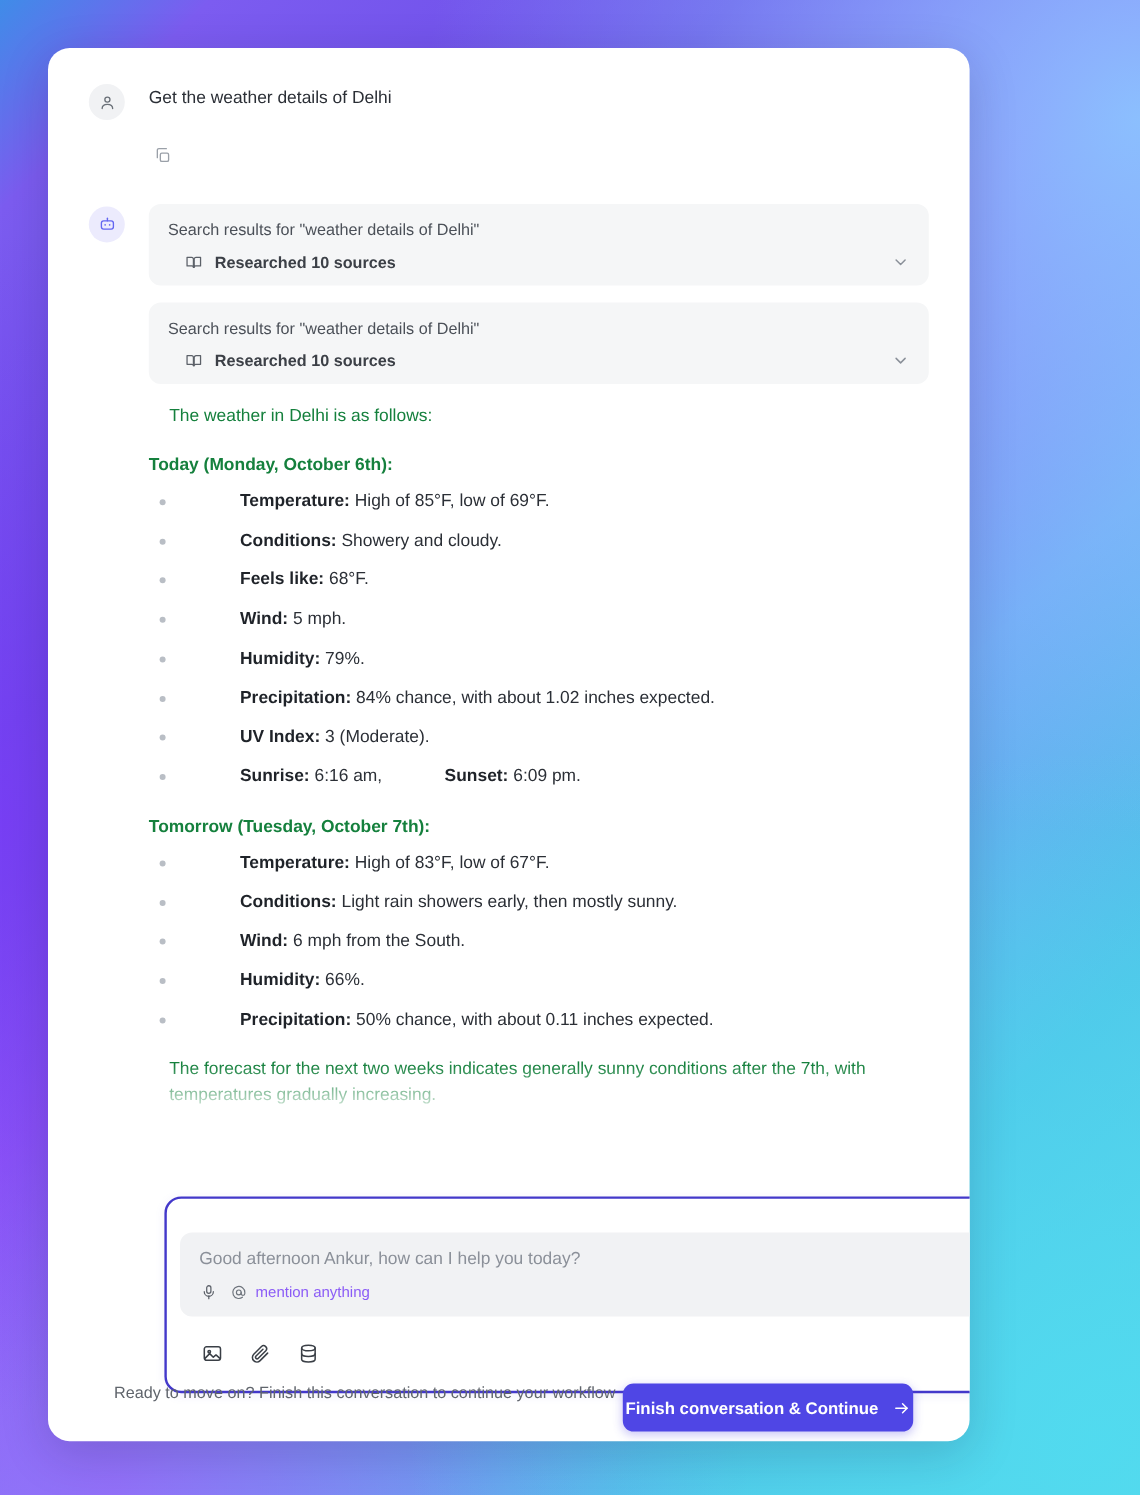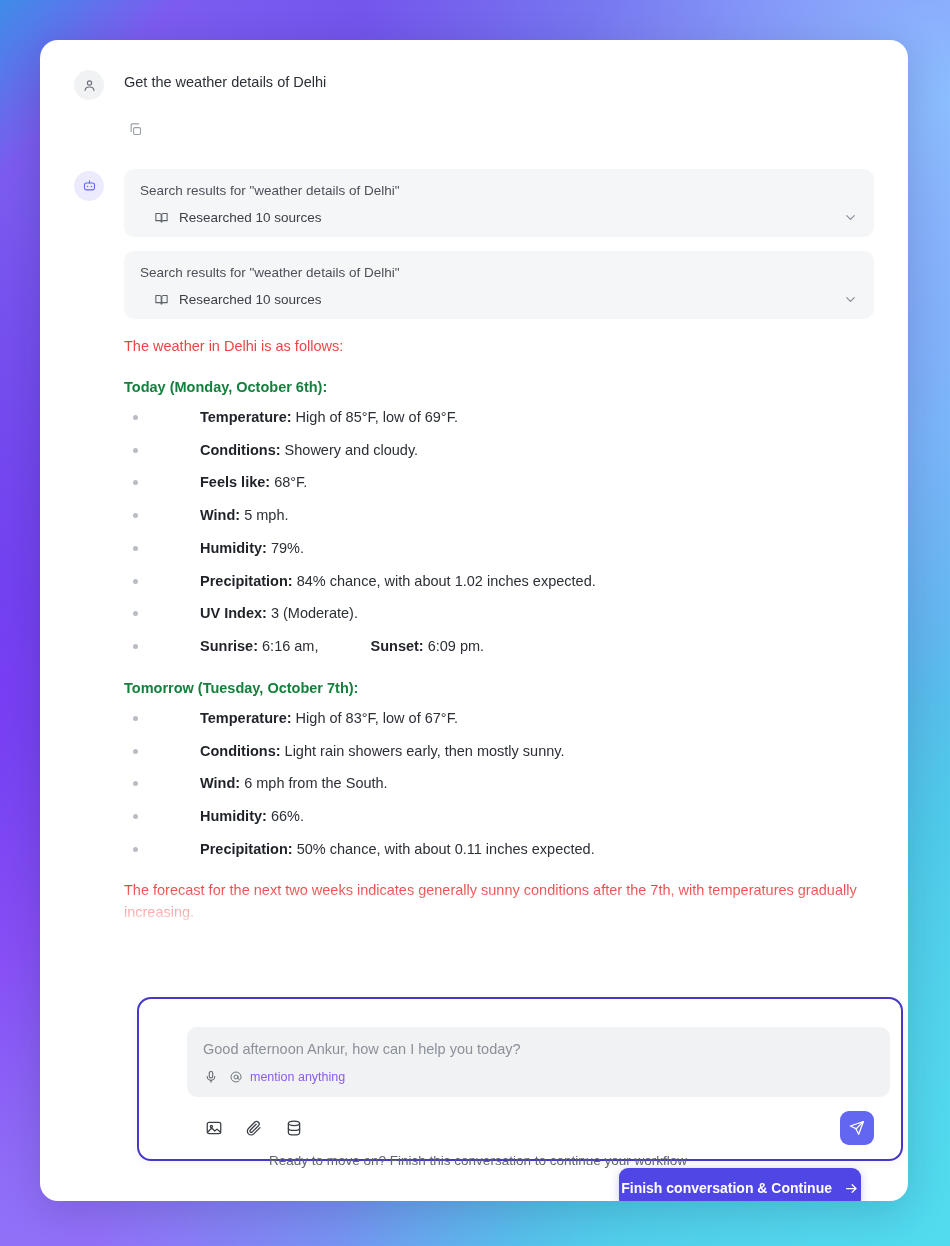--- a/index.html
+++ b/index.html
@@ -22,21 +22,21 @@
       radial-gradient(circle at 0% 55%, rgba(120,60,245,0.85) 0%, rgba(120,60,245,0) 42%),
       radial-gradient(circle at 100% 8%, rgba(140,200,255,0.9) 0%, rgba(140,200,255,0) 40%),
       radial-gradient(circle at 96% 96%, rgba(80,220,240,0.85) 0%, rgba(80,220,240,0) 38%),
       radial-gradient(circle at 10% 100%, rgba(160,90,250,0.7) 0%, rgba(160,90,250,0) 35%);
   }
 
   .app-card {
     position: absolute;
     left: 40px;
     top: 40px;
-    width: 868px;
+    width: 768px;
     height: 1161px;
     background: #ffffff;
     border-radius: 18px;
     box-shadow: 0 10px 40px rgba(20,20,60,0.18);
     overflow: hidden;
   }
 
   .chat-scroll {
     position: absolute;
     left: 0; right: 0; top: 0;
@@ -100,28 +100,29 @@
   .search-card .row {
     display: flex;
     align-items: center;
     gap: 10px;
     padding-left: 14px;
   }
   .search-card .row .label {
     font-size: 13.5px;
     color: #3c4047;
     flex: 1 1 auto;
+    font-weight: bold;
   }
   .chev { color: #8a9099; display:flex; }
 
   .para {
     font-size: 14.5px;
-    color: #ef4444;
+    color: #15803d;
     line-height: 1.55;
-    margin: 16px 0 0 0;
+    margin: 16px 0 0 17px;
   }
   .section-head {
     font-size: 14.5px;
     font-weight: bold;
     color: #15803d;
     margin: 22px 0 0 0;
   }
   ul.facts {
     list-style: none;
     margin: 12px 0 0 0;
@@ -161,21 +162,20 @@
   
   .composer {
     position: absolute;
     left: 97px;
     top: 957px;
     width: 766px;
     border: 2px solid #4338ca;
     border-radius: 14px;
     background: #ffffff;
     box-shadow: 0 2px 10px rgba(67,56,202,0.06);
-    padding-left: 37px;
   }
   .composer-inner { padding: 28px 11px 0 11px; }
   .input-box {
     background: #f1f2f4;
     border-radius: 10px;
     padding: 14px 16px 12px 16px;
   }
   .input-placeholder {
     font-size: 14.5px;
     color: #8b9099;
@@ -210,22 +210,21 @@
     cursor: pointer;
   }
 
   
   .footer {
     position: absolute;
     left: 0; right: 0;
     top: 1113px;
     padding: 0 47px 0 55px;
     display: flex;
-    align-items: center;
-    flex-direction: column;
+    align-items: flex-start;
   }
   .footer-text {
     font-size: 13.5px;
     color: #60656c;
   }
   .finish-btn {
     margin-left: auto;
     background: #4f46e5;
     color: #fff;
     font-size: 14px;

